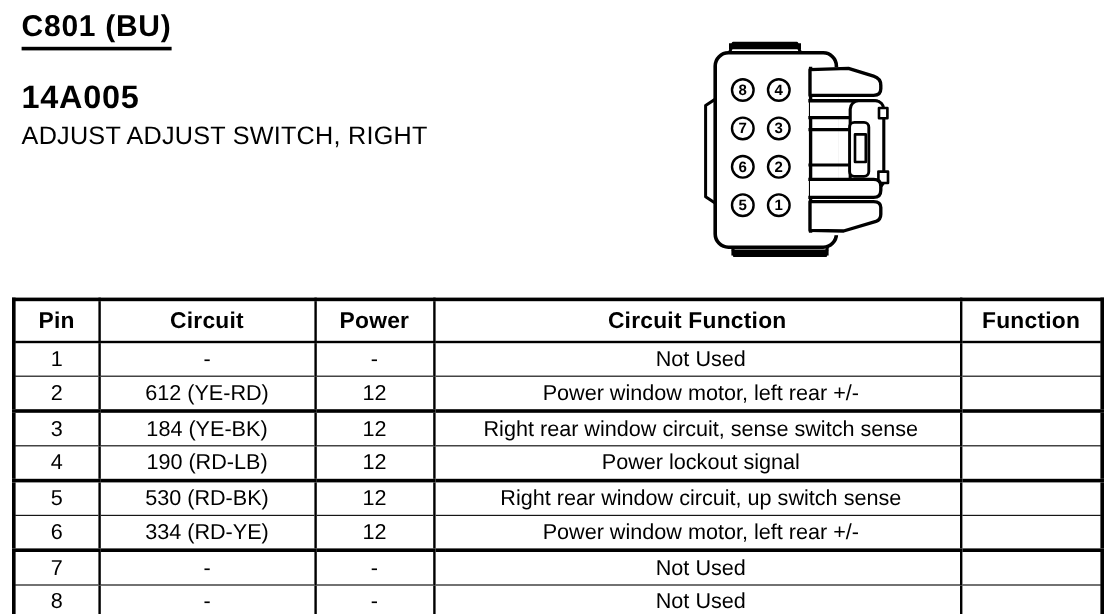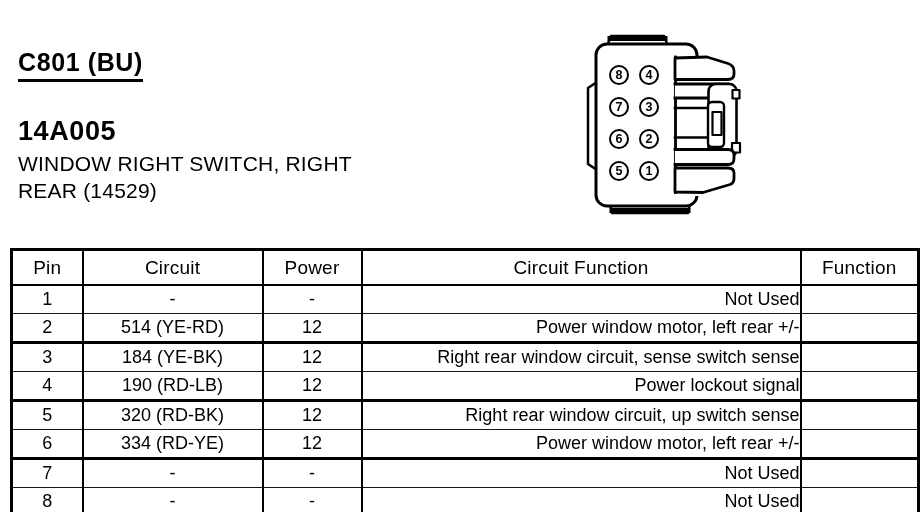--- a/index.html
+++ b/index.html
@@ -9,23 +9,23 @@
     font-family:"Liberation Sans", sans-serif;
     position:relative;overflow:hidden;
   }
   .page{position:absolute;inset:0;background:#fff;}
 
   
   .doc-header{position:absolute;left:18px;top:8px;}
   .connector-id{
     display:inline-block;
     font-size:25px;font-weight:bold;letter-spacing:0.6px;
-    border-bottom:3px solid #000;padding-bottom:2px;margin-top:40px;
+    border-bottom:3px solid #000;padding-bottom:2px;
   }
-  .part-number{margin-top:34px;font-size:27px;font-weight:bold;letter-spacing:0.6px;}
+  .part-number{margin-top:24px;font-size:27px;font-weight:bold;letter-spacing:0.6px;}
   .component-name{margin-top:3px;font-size:21px;line-height:27px;letter-spacing:0.2px;}
 
   
   .connector{position:absolute;left:556px;top:16px;width:248px;height:208px;margin:0;}
   .connector svg{position:absolute;left:0;top:0;}
   .pin-circle{
     position:absolute;width:16px;height:16px;
     border:2.5px solid #000;border-radius:50%;
     background:#fff;text-align:center;
     font-size:12.5px;font-weight:bold;line-height:16px;
@@ -35,40 +35,39 @@
   .pin-table{
     position:absolute;left:10px;top:248px;
     border-collapse:collapse;table-layout:fixed;
     background:#fff;border:3px solid #000;
   }
   .pin-table th,.pin-table td{
     border-left:2px solid #000;border-right:2px solid #000;
     padding:0;overflow:hidden;white-space:nowrap;
   }
   .pin-table thead th{
-    height:33px;font-size:19px;font-weight:normal;
+    height:33px;font-size:19px;font-weight:bold;
     border-bottom:2px solid #000;letter-spacing:0.2px;
   }
   .pin-table tbody td{height:27px;font-size:18px;}
   .pin-table tbody tr.thin td{border-bottom:1.2px solid #161616;}
   .pin-table tbody tr.thick td{border-bottom:3px solid #000;}
   td.c{text-align:center;}
-  td.fn{text-align:right;padding-left:6px;}
+  td.fn{text-align:center;padding-left:6px;}
 </style>
 </head>
 <body>
 
 <div class="page">
 
   <header class="doc-header">
     <div class="connector-id">C801 (BU)</div>
     <div class="part-number">14A005</div>
     <div class="component-name">
-      <div>WINDOW RIGHT SWITCH, RIGHT</div>
-      <div>REAR (14529)</div>
+      <div>ADJUST ADJUST SWITCH, RIGHT</div>
     </div>
   </header>
 
   <figure class="connector">
     <svg width="248" height="208" viewBox="556 16 248 208" fill="none" stroke="#000" stroke-linejoin="round" stroke-linecap="square">
 
       <path d="M607,46 L611,36 L664,36 L668,46" fill="#fff" stroke-width="2.5"></path>
       <line x1="610" y1="38.5" x2="665" y2="38.5" stroke-width="5"></line>
 
       <path d="M610,204 L612,213 L688,213 L690,204" fill="#fff" stroke-width="2.5"></path>
@@ -126,42 +125,42 @@
     <tbody>
       <tr class="thin">
         <td class="c">1</td>
         <td class="c">-</td>
         <td class="c">-</td>
         <td class="fn">Not Used</td>
         <td class="fn"></td>
       </tr>
       <tr class="thick">
         <td class="c">2</td>
-        <td class="c">514 (YE-RD)</td>
+        <td class="c">612 (YE-RD)</td>
         <td class="c">12</td>
         <td class="fn">Power window motor, left rear +/-</td>
         <td class="fn"></td>
       </tr>
       <tr class="thin">
         <td class="c">3</td>
         <td class="c">184 (YE-BK)</td>
         <td class="c">12</td>
         <td class="fn">Right rear window circuit, sense switch sense</td>
         <td class="fn"></td>
       </tr>
       <tr class="thick">
         <td class="c">4</td>
         <td class="c">190 (RD-LB)</td>
         <td class="c">12</td>
         <td class="fn">Power lockout signal</td>
         <td class="fn"></td>
       </tr>
       <tr class="thin">
         <td class="c">5</td>
-        <td class="c">320 (RD-BK)</td>
+        <td class="c">530 (RD-BK)</td>
         <td class="c">12</td>
         <td class="fn">Right rear window circuit, up switch sense</td>
         <td class="fn"></td>
       </tr>
       <tr class="thick">
         <td class="c">6</td>
         <td class="c">334 (RD-YE)</td>
         <td class="c">12</td>
         <td class="fn">Power window motor, left rear +/-</td>
         <td class="fn"></td>

